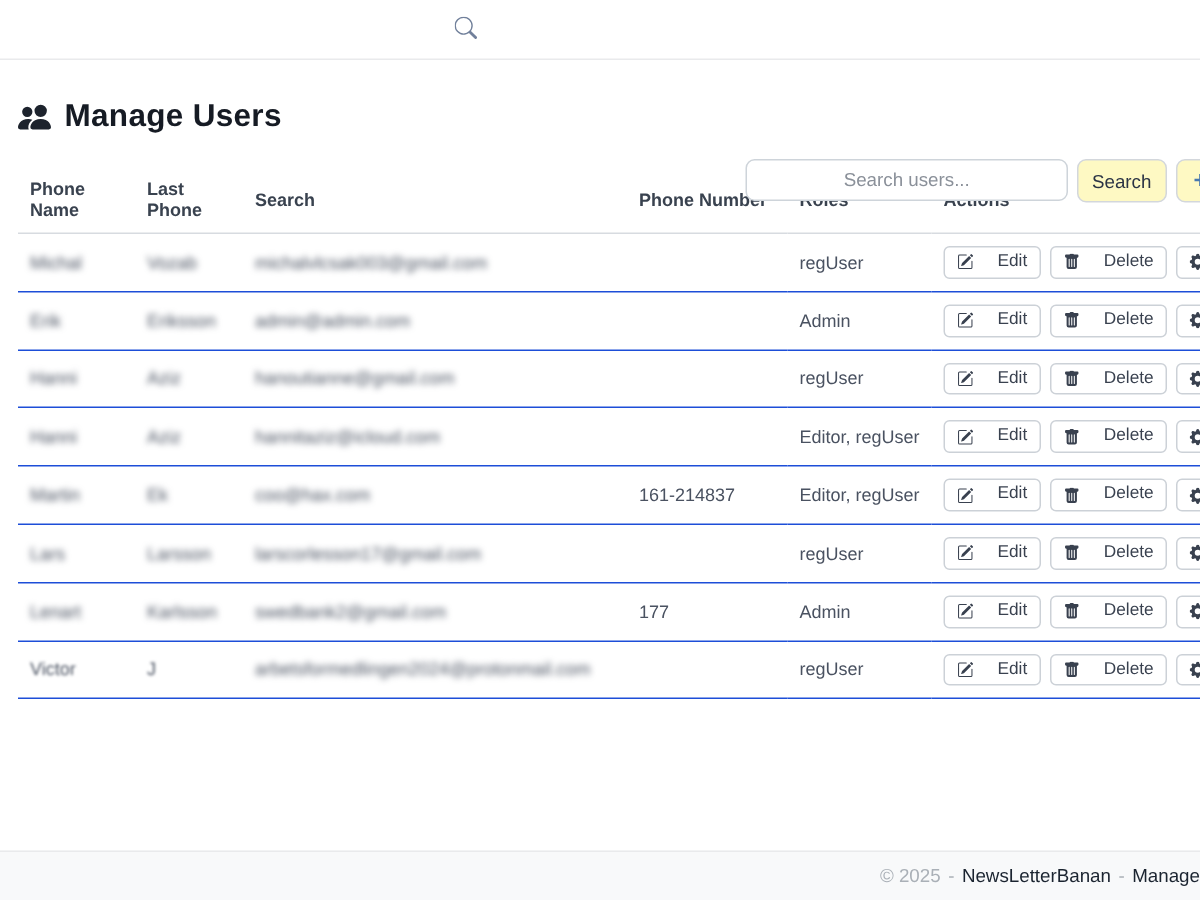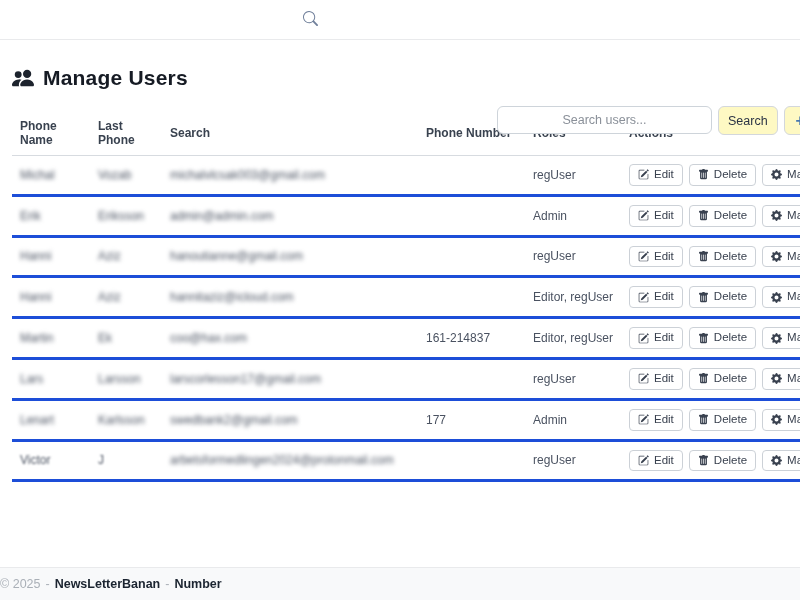--- a/index.html
+++ b/index.html
@@ -61,46 +61,46 @@
   .users-table {
     border-collapse: collapse; table-layout: fixed;
     width: 809px; font-size: 12px; margin-top: 0;
   }
   .users-table th {
     text-align: left; font-weight: bold; color: #39424f;
     padding: 4px 8px 8px 8px; border-bottom: 1px solid #d7dbe0;
     font-size: 12px;
   }
   .users-table td {
-    padding: 8px; border-bottom: 3px solid #1d4ed8;
+    padding: 8px; border-bottom: 1px solid #1d4ed8;
     color: #4a5261; height: 30px; vertical-align: middle;
     white-space: nowrap; overflow: hidden;
   }
   .redacted { filter: blur(2.1px); color: #555e6b; }
   .redacted-light { filter: blur(1.2px); color: #3c434e; }
 
   .actions-cell { display: flex; gap: 6px; align-items: center; }
   .btn-sm {
-    display: inline-flex; align-items: center; gap: 5px;
+    display: inline-flex; align-items: center; gap: 16px;
     background: #fff; border: 1px solid #ccd1d7; border-radius: 4px;
     padding: 3px 8px; font-size: 11.5px; color: #39414f;
     font-family: "Liberation Sans", sans-serif;
     cursor: pointer; white-space: nowrap; line-height: 1.2;
   }
   .btn-sm .ico { color: #39414f; flex: 0 0 auto; }
 
   
   .footer {
     position: absolute; left: 0; bottom: 0; width: 800px; height: 33px;
     background: #f8f9fa; border-top: 1px solid #e9eaec;
-    display: flex; align-items: center; justify-content: flex-start;
+    display: flex; align-items: center; justify-content: flex-end;
     gap: 5px; font-size: 12.5px;
   }
   .footer .muted { color: #aab0b7; }
-  .footer a { color: #1b2430; font-weight: bold; text-decoration: none; cursor: pointer; }
+  .footer a { color: #1b2430; font-weight: normal; text-decoration: none; cursor: pointer; }
 </style>
 </head>
 <body>
 
 <svg width="0" height="0" style="position:absolute" aria-hidden="true">
   <defs>
     <symbol id="i-search" viewBox="0 0 16 16">
       <path fill="currentColor" d="M11.742 10.344a6.5 6.5 0 1 0-1.397 1.398h-.001c.03.04.062.078.098.115l3.85 3.85a1 1 0 0 0 1.415-1.414l-3.85-3.85a1.007 1.007 0 0 0-.115-.1zM12 6.5a5.5 5.5 0 1 1-11 0 5.5 5.5 0 0 1 11 0z"></path>
     </symbol>
     <symbol id="i-people" viewBox="0 0 16 16">
@@ -449,14 +449,14 @@
       </tr>
     </tbody>
   </table>
 </main>
 
 <footer class="footer">
   <span class="muted">© 2025</span>
   <span class="muted">-</span>
   <a>NewsLetterBanan</a>
   <span class="muted">-</span>
-  <a>Number</a>
+  <a>Manage</a>
 </footer>
 
 </body></html>

